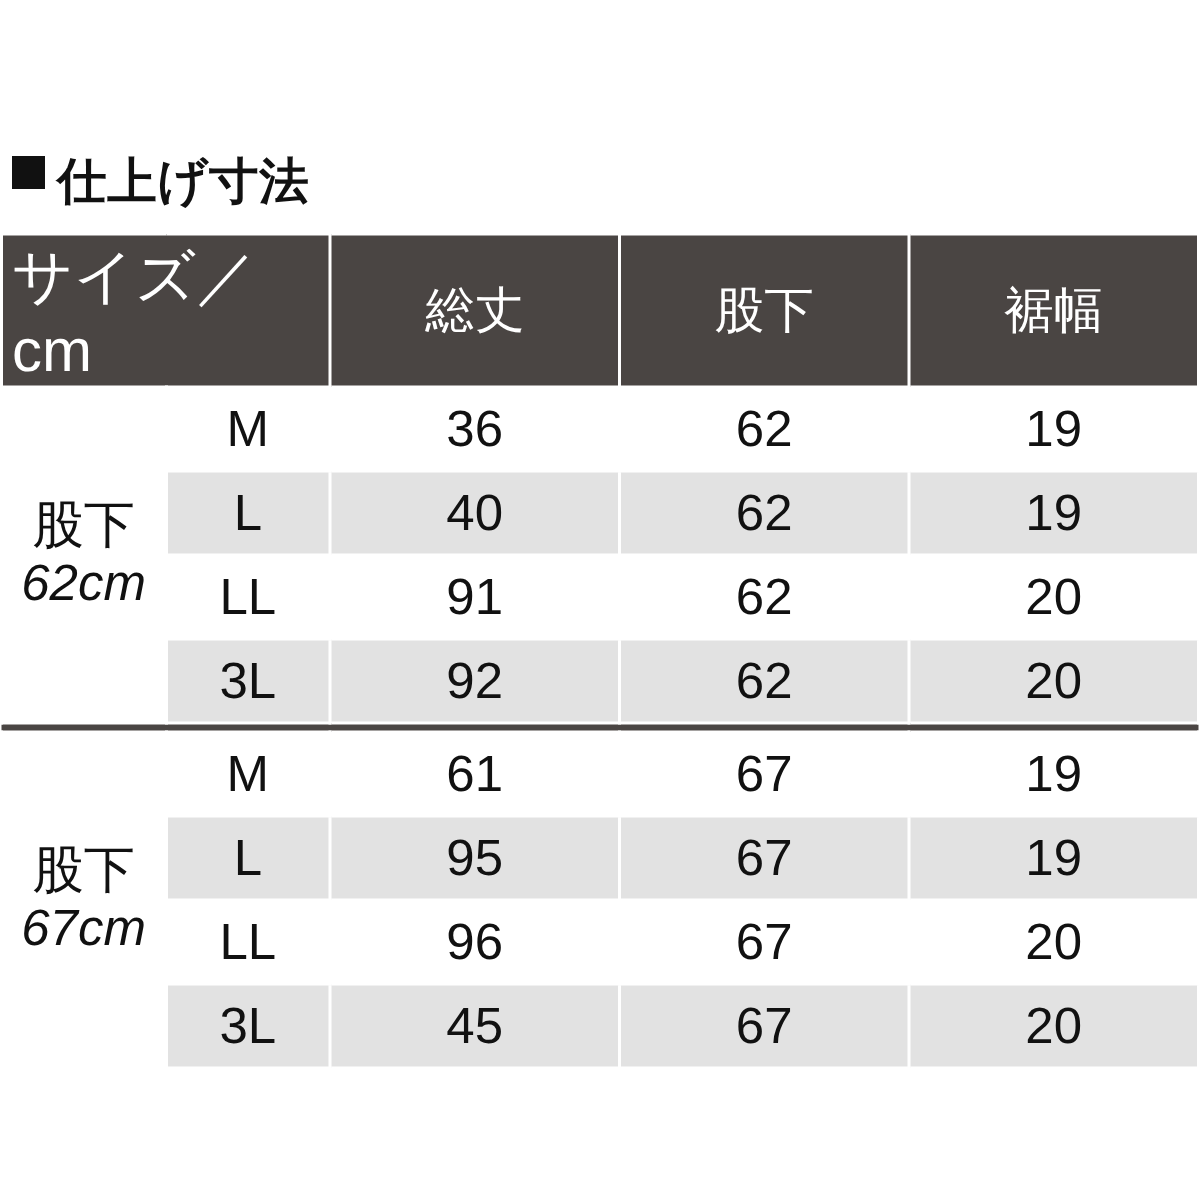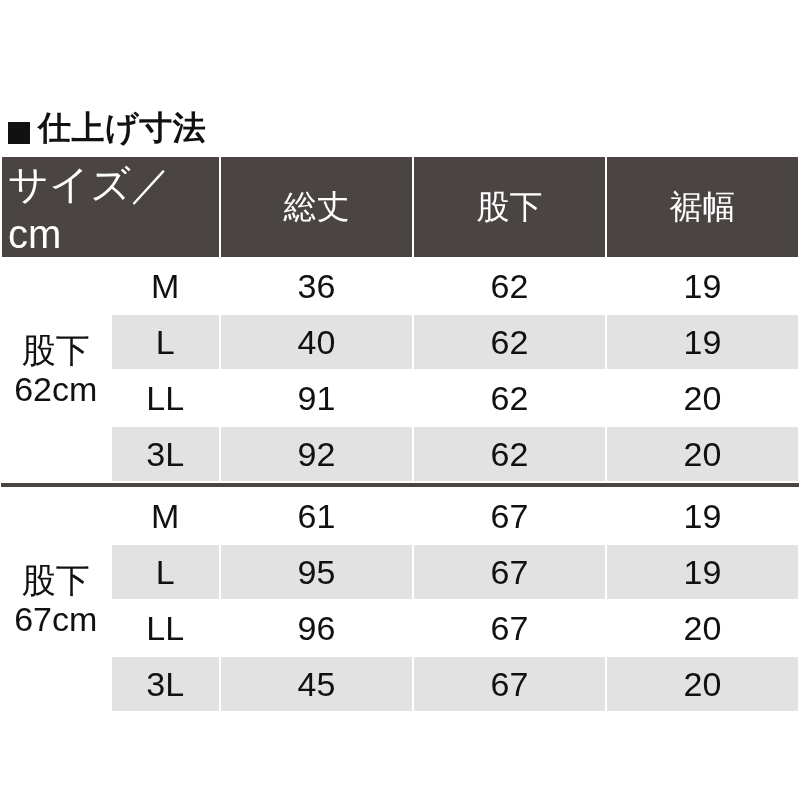--- a/index.html
+++ b/index.html
@@ -24,21 +24,21 @@
     height: 800px;
     box-sizing: border-box;
   }
 
   
   .title-row {
     position: absolute;
     left: 8px;
     top: 104px;
     display: flex;
-    align-items: flex-end;
+    align-items: flex-start;
     height: 40px;
   }
   .title-marker {
     width: 22px;
     height: 22px;
     background: #111111;
     display: inline-block;
     margin-right: 8px;
   }
   .title-text {
@@ -83,21 +83,21 @@
   .group-cell {
     background: #ffffff;
     color: #111111;
     font-size: 31px;
     line-height: 1.15;
     width: 113px;
     border-left: none;
     border-right: 2px solid #ffffff;
   }
   .group-cell .g1 { display: block; }
-  .group-cell .g2 { display: block; }
+  .group-cell .g2 { display: block; font-style: italic; }
 
   
   .data-row td {
     height: 54px;
     font-size: 34px;
     color: #111111;
   }
   .row-white td.cell { background: #ffffff; }
   .row-grey td.cell { background: #e2e2e2; }
 

